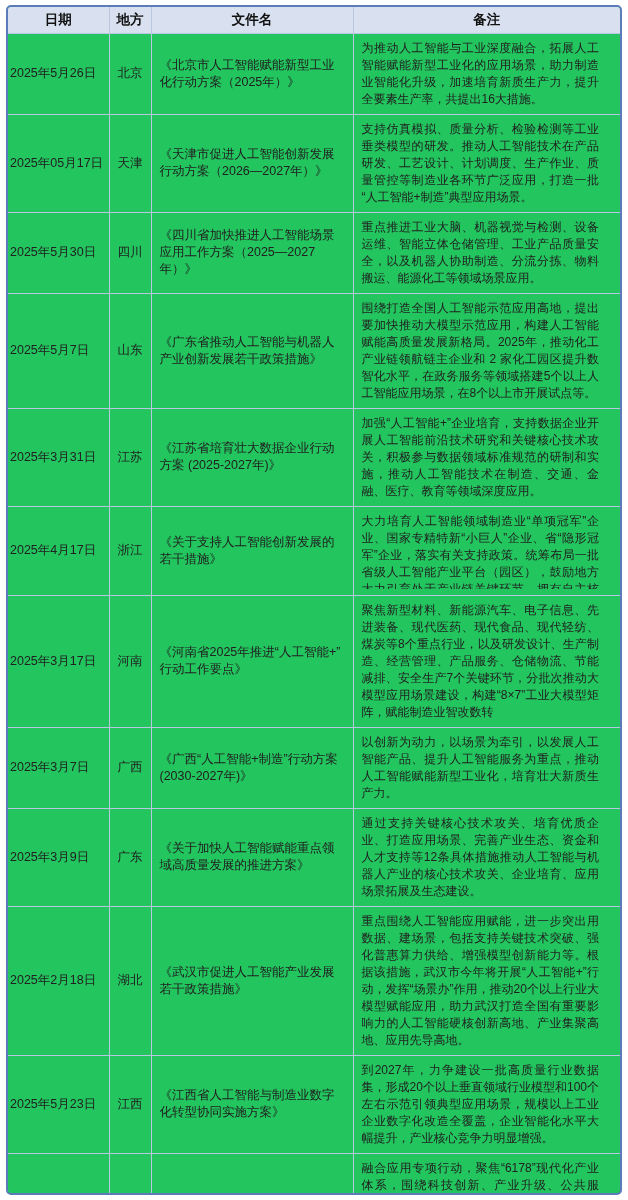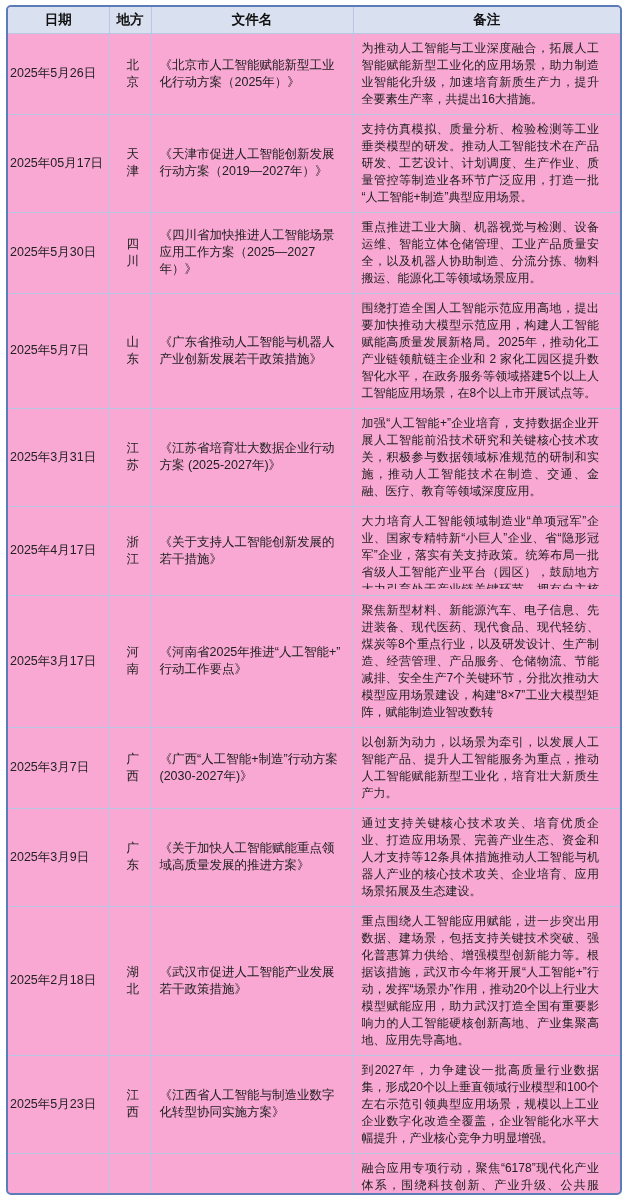--- a/index.html
+++ b/index.html
@@ -18,21 +18,21 @@
   }
   .page{
     width:628px;height:1200px;
     padding:5px 6px;
     background:#ffffff;
   }
   .table-frame{
     border:2px solid var(--outer);
     border-radius:5px;
     overflow:hidden;
-    background:#f9a8d4;
+    background:#22c55e;
     height:1190px;
   }
   table.policy-table{
     width:100%;
     border-collapse:collapse;
     table-layout:fixed;
   }
   col.c1{width:101px;}
   col.c2{width:42px;}
   col.c3{width:202px;}
@@ -62,21 +62,21 @@
   tbody tr:last-child td{border-bottom:none;}
   td.c-date{
     text-align:left;
     font-size:12.5px;
     padding:0 2px;
     white-space:nowrap;
   }
   td.c-region{
     text-align:center;
     font-size:12.5px;
-    padding:6px 17px;
+    padding:6px 8px;
   }
   td.c-title{
     font-size:12.5px;
     line-height:17px;
     padding:6px 8px;
   }
   td.c-note{
     text-align:justify;
     text-justify:inter-ideograph;
     padding:6px 21px 6px 8px;
@@ -123,21 +123,21 @@
             </td>
   </tr>
           <tr class="data-row">
     <td class="c-date">
               <div class="bind-date">2025年05月17日</div>
             </td>
     <td class="c-region">
               <div class="bind-region">天津</div>
             </td>
     <td class="c-title">
-              <div class="bind-title">《天津市促进人工智能创新发展行动方案（2019—2027年）》</div>
+              <div class="bind-title">《天津市促进人工智能创新发展行动方案（2026—2027年）》</div>
             </td>
     <td class="c-note">
               <div class="bind-note note-inner">支持仿真模拟、质量分析、检验检测等工业垂类模型的研发。推动人工智能技术在产品研发、工艺设计、计划调度、生产作业、质量管控等制造业各环节广泛应用，打造一批“人工智能+制造”典型应用场景。</div>
             </td>
   </tr>
           <tr class="data-row">
     <td class="c-date">
               <div class="bind-date">2025年5月30日</div>
             </td>
     <td class="c-region">

